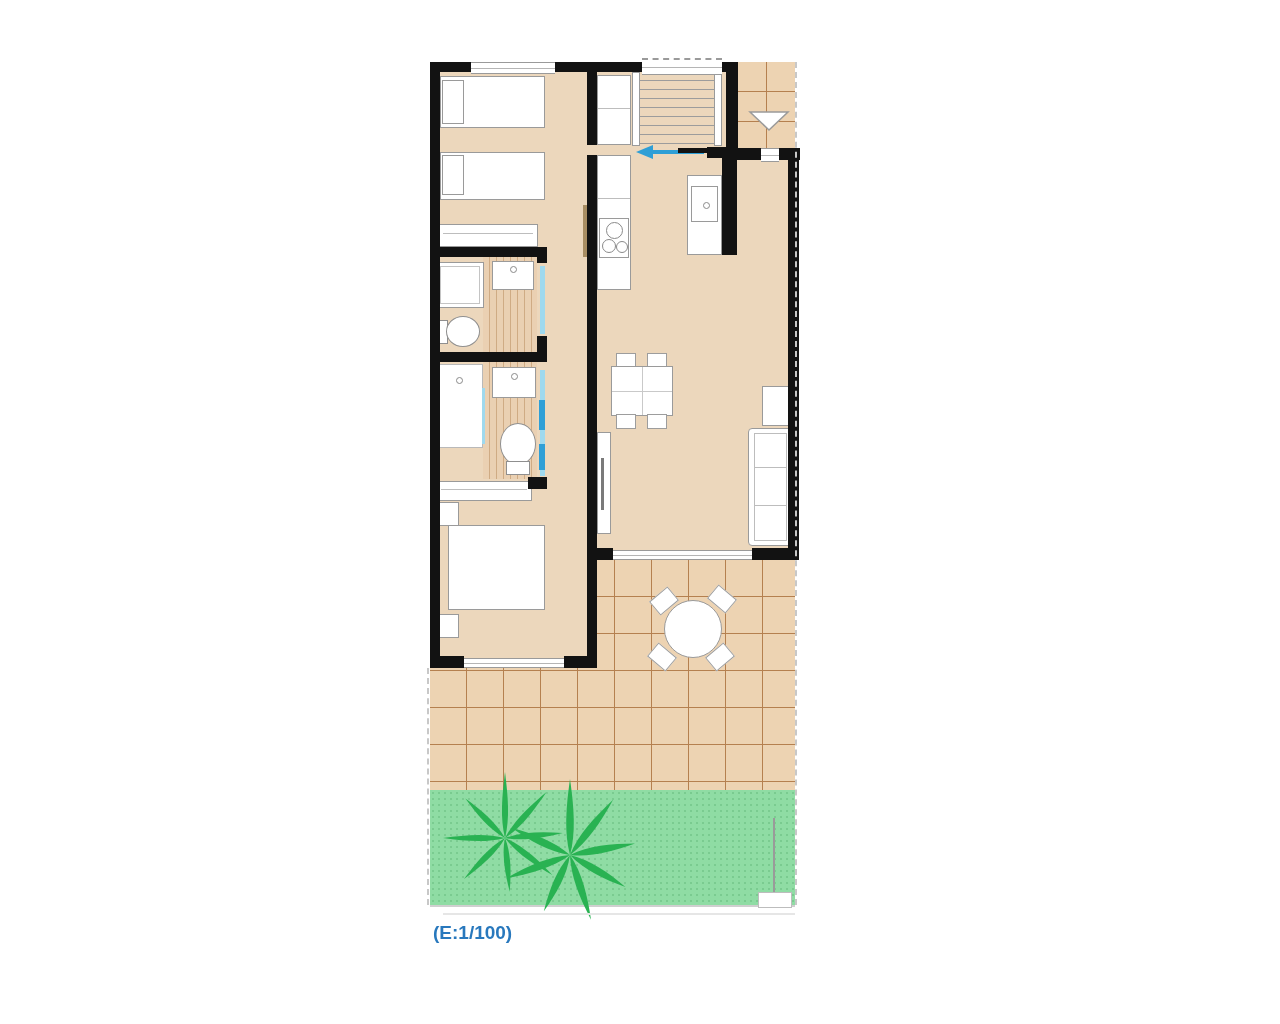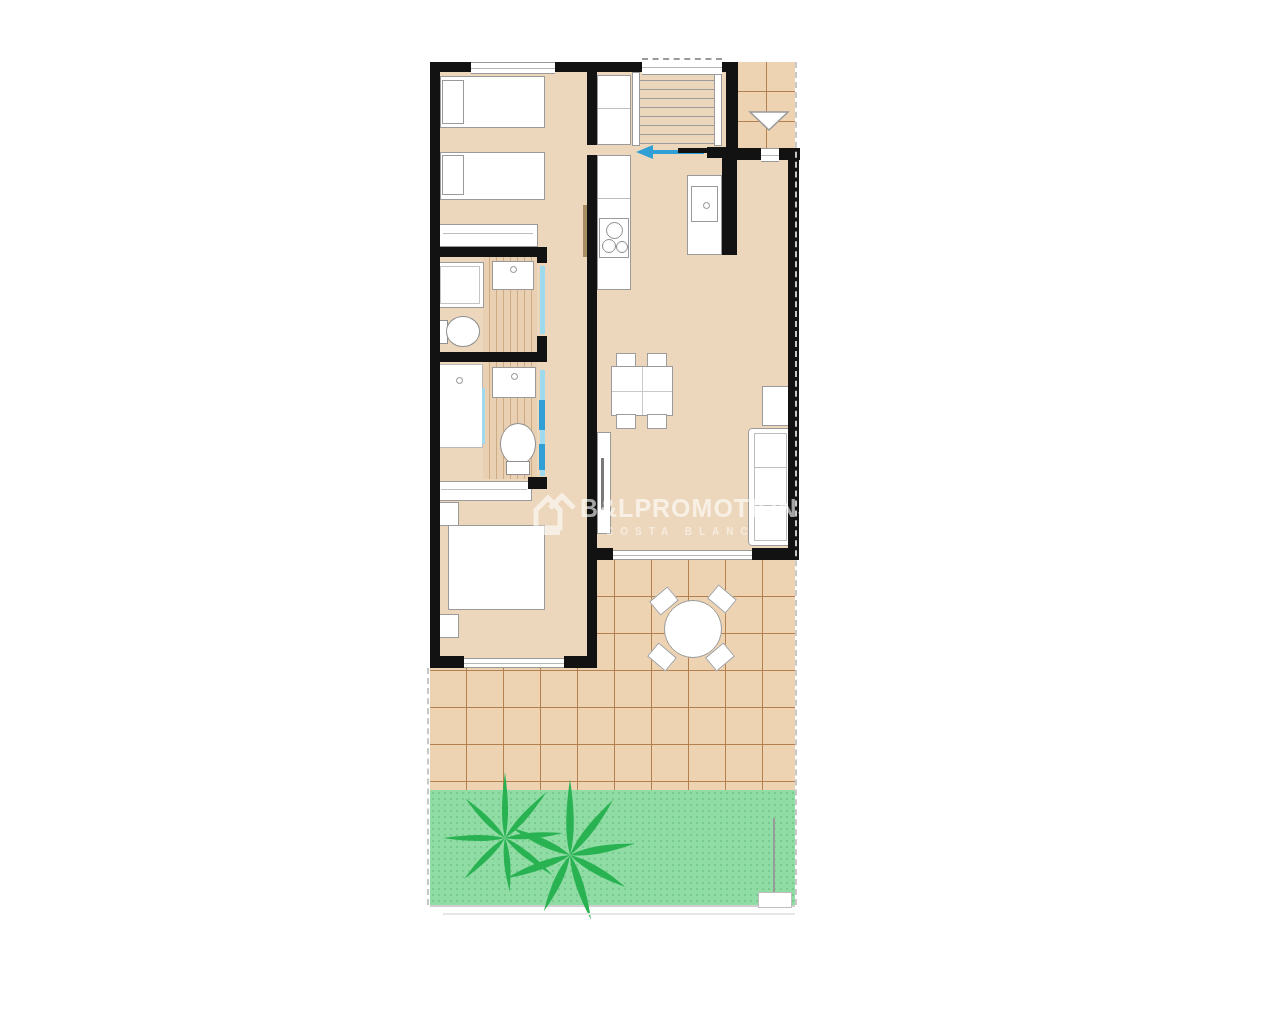--- a/index.html
+++ b/index.html
@@ -249,26 +249,18 @@
   <div class="abs blue" style="left:539px;top:400px;width:6px;height:30px;"></div>
   <div class="abs blue" style="left:539px;top:444px;width:6px;height:26px;"></div>
 
   <div class="abs blue" style="left:652px;top:150px;width:52px;height:4px;"></div>
   <div class="abs" style="left:636px;top:145px;width:0;height:0;border-top:7px solid transparent;border-bottom:7px solid transparent;border-right:17px solid var(--accent);"></div>
   <div class="abs wall" style="left:678px;top:148px;width:38px;height:5px;"></div>
 
   <div class="abs dashv" style="left:795px;top:62px;width:0;height:843px;"></div>
   <div class="abs dashv" style="left:427px;top:668px;width:0;height:237px;"></div>
 
-  <div class="abs" style="left:532px;top:486px;width:270px;height:62px;">
-    <svg width="46" height="50" viewBox="0 0 46 50" style="position:absolute;left:0;top:2px;opacity:0.6;">
-      <path d="M4,22 L16,10 L28,22 L28,40 L4,40 Z" fill="none" stroke="#ffffff" stroke-width="5"></path>
-      <path d="M18,20 L30,8 L42,20" fill="none" stroke="#ffffff" stroke-width="5"></path>
-      <rect x="12" y="40" width="16" height="7" fill="#ffffff"></rect>
-    </svg>
-    <div class="wm" style="position:absolute;left:48px;top:8px;font-size:25px;">B&amp;LPROMOTIONS</div>
-    <div class="wm-sub" style="position:absolute;left:74px;top:40px;">COSTA BLANCA</div>
-  </div>
 
   <div class="abs caption" style="left:433px;top:920px;">
+    <div>(E:1/100)</div>
   </div>
 
 </div>
 
 </body></html>

